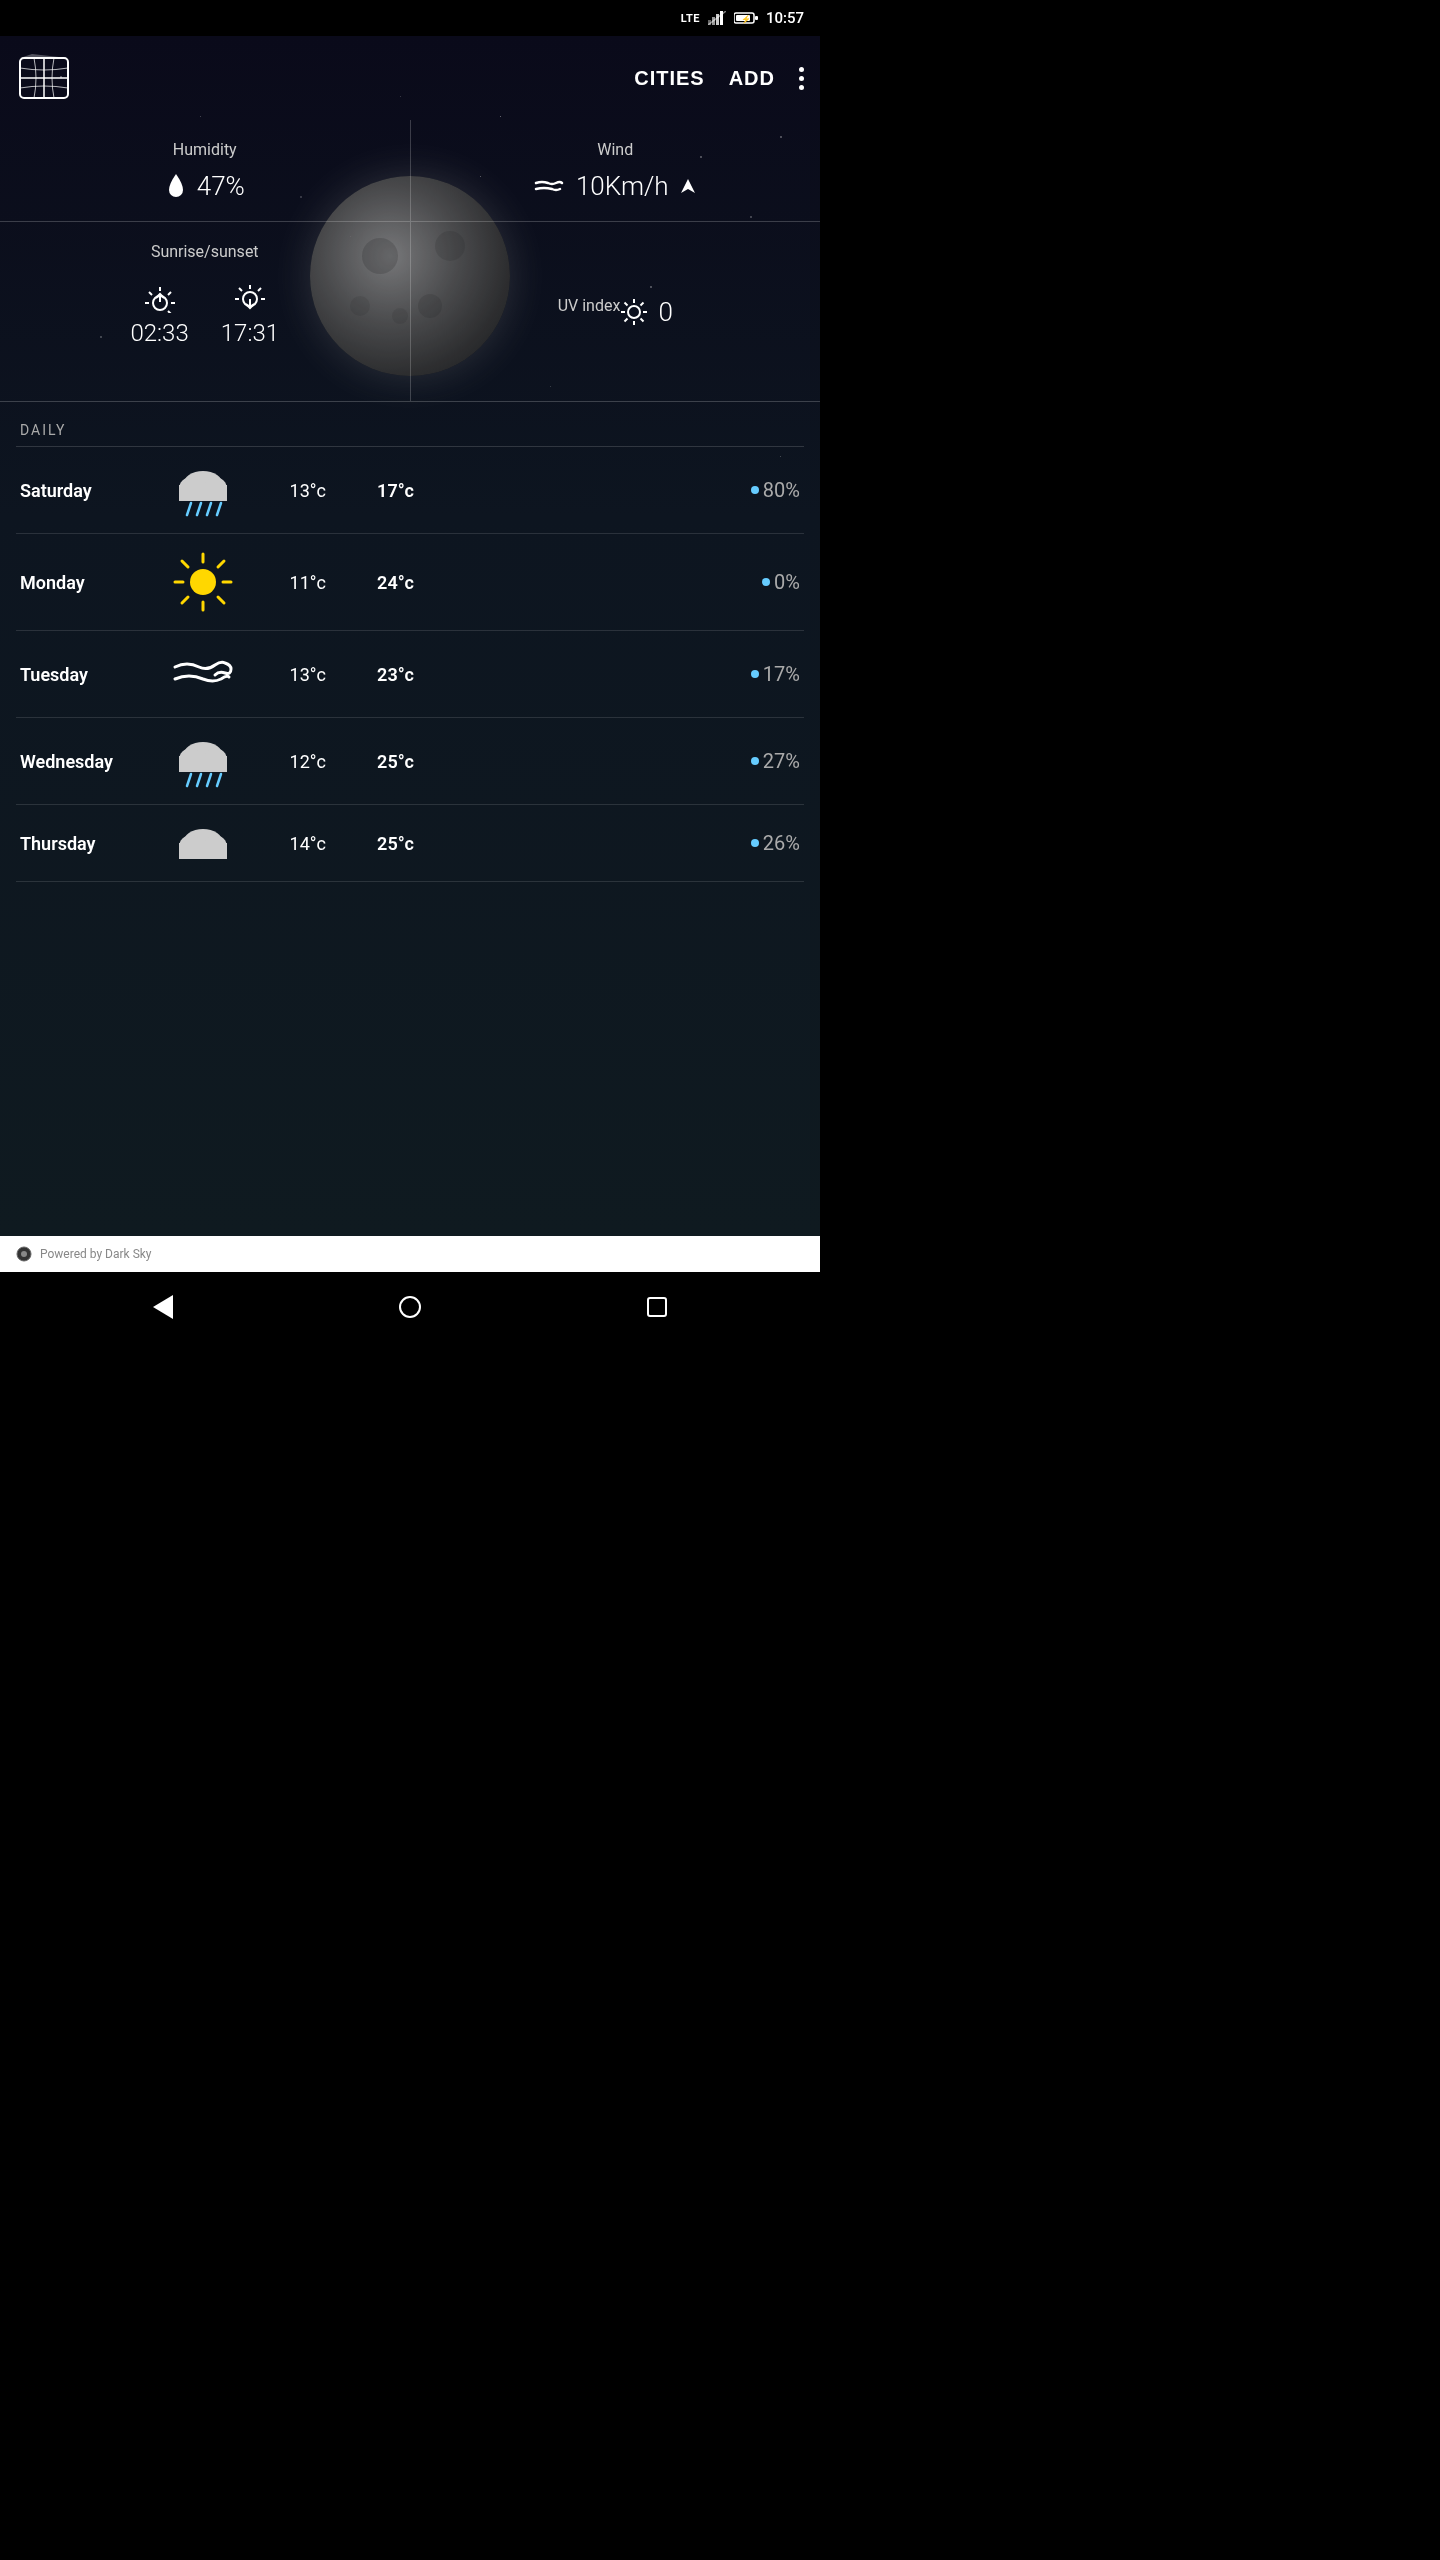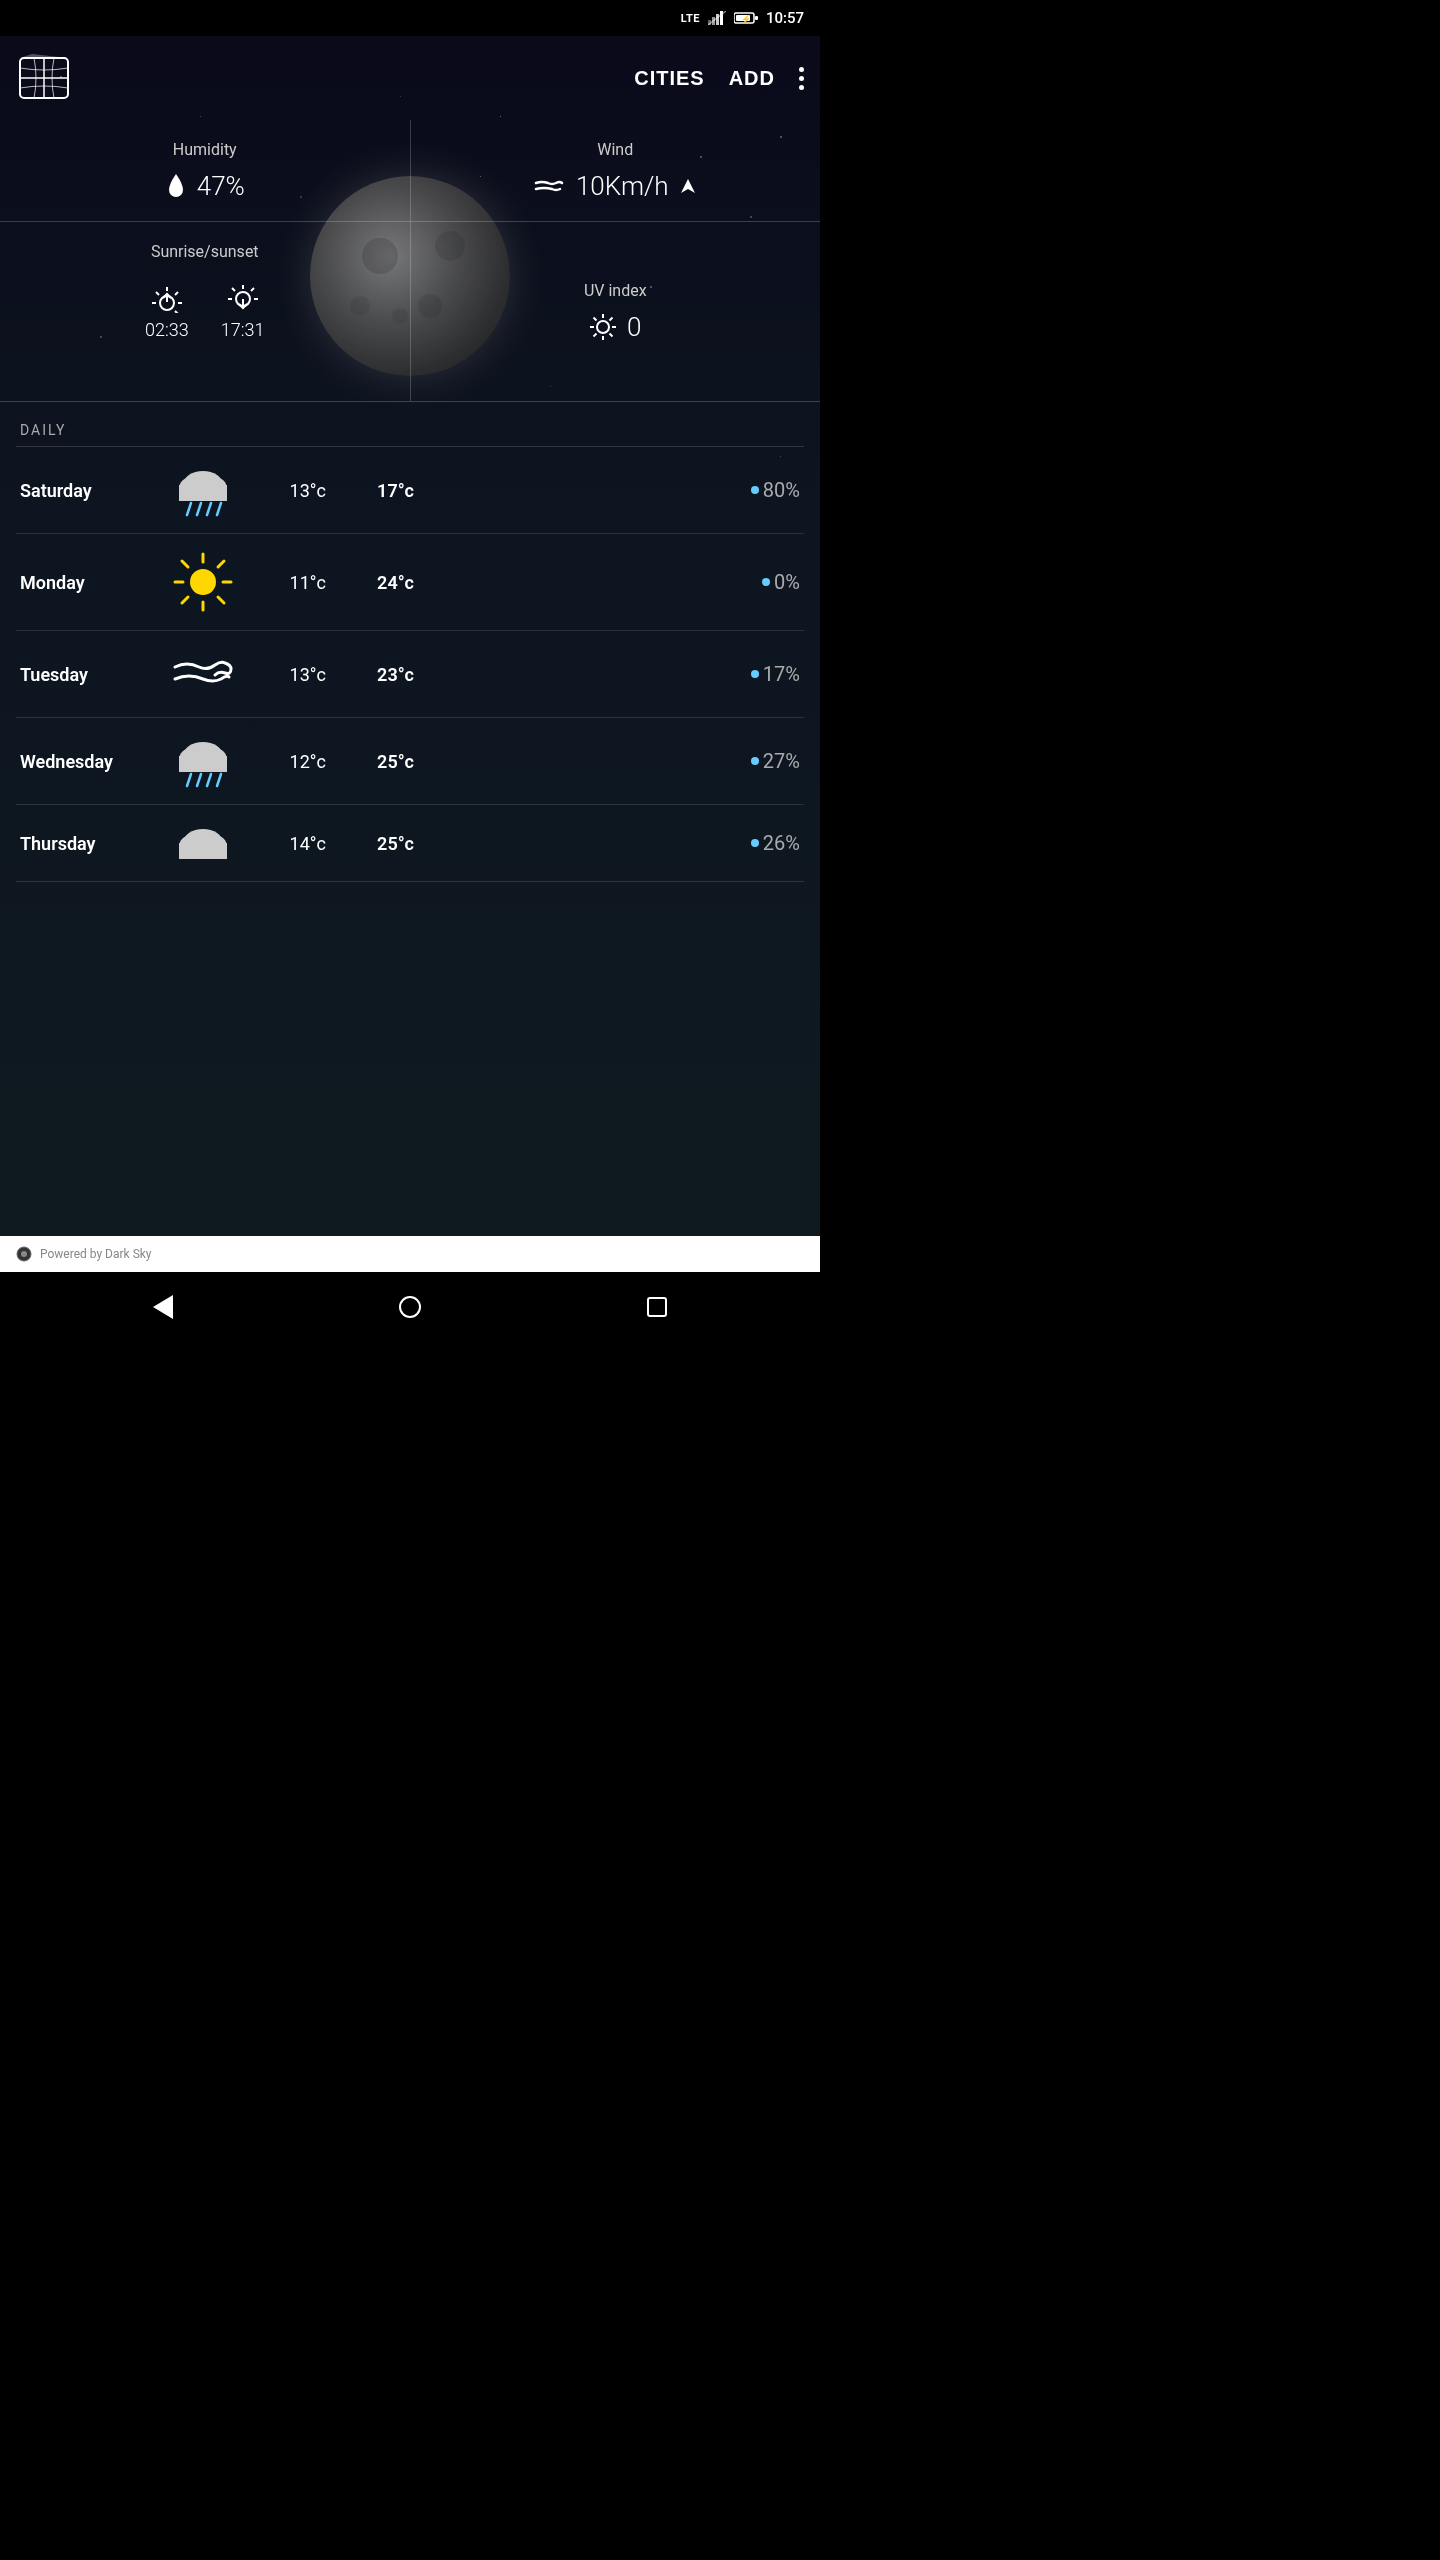--- a/index.html
+++ b/index.html
@@ -137,37 +137,37 @@
       padding: 20px 24px;
       border-right: 1px solid rgba(255,255,255,0.2);
       display: flex;
       flex-direction: column;
       align-items: center;
     }
     .uv-col {
       flex: 1;
       padding: 20px 24px;
       display: flex;
-      flex-direction: column;
+      flex-direction: row;
       align-items: center;
       justify-content: center;
     }
     .sun-times {
       display: flex;
       gap: 32px;
       margin-top: 12px;
     }
     .sun-time-item {
       display: flex;
       flex-direction: column;
       align-items: center;
       gap: 6px;
     }
     .sun-time-val {
-      font-size: 18px;
+      font-size: 24px;
       font-weight: 300;
     }
 
     
     .moon-circle {
       position: absolute;
       width: 200px;
       height: 200px;
       background: radial-gradient(circle at 40% 40%, #8a8a8a 0%, #555 40%, #333 70%, #1a1a1a 100%);
       border-radius: 50%;

